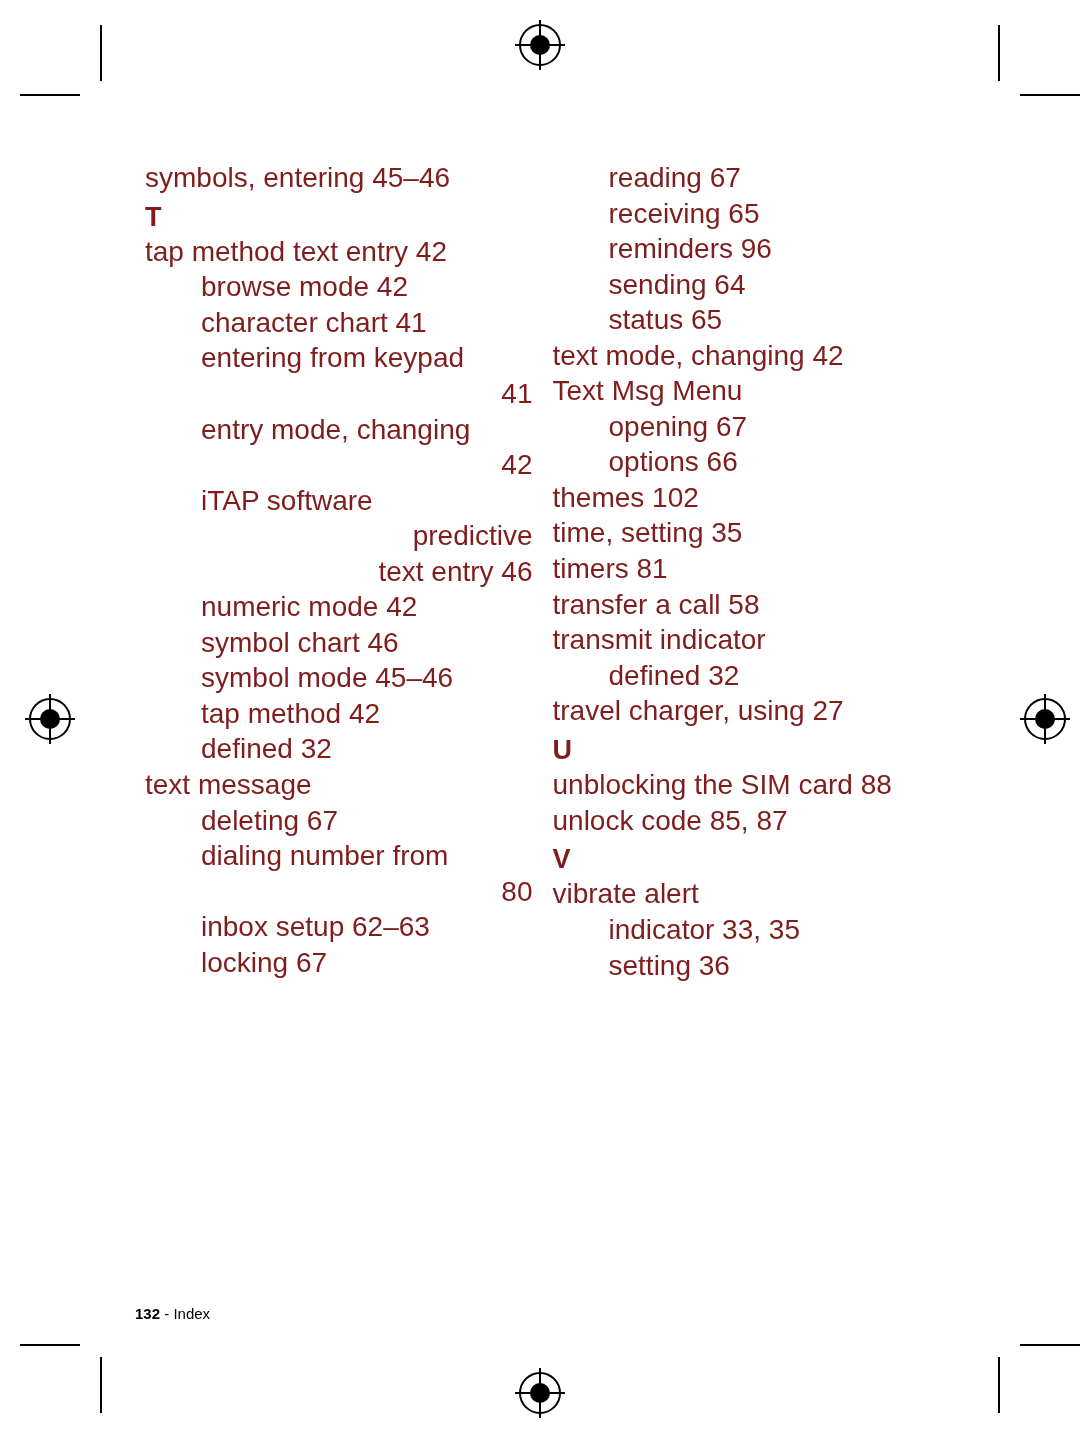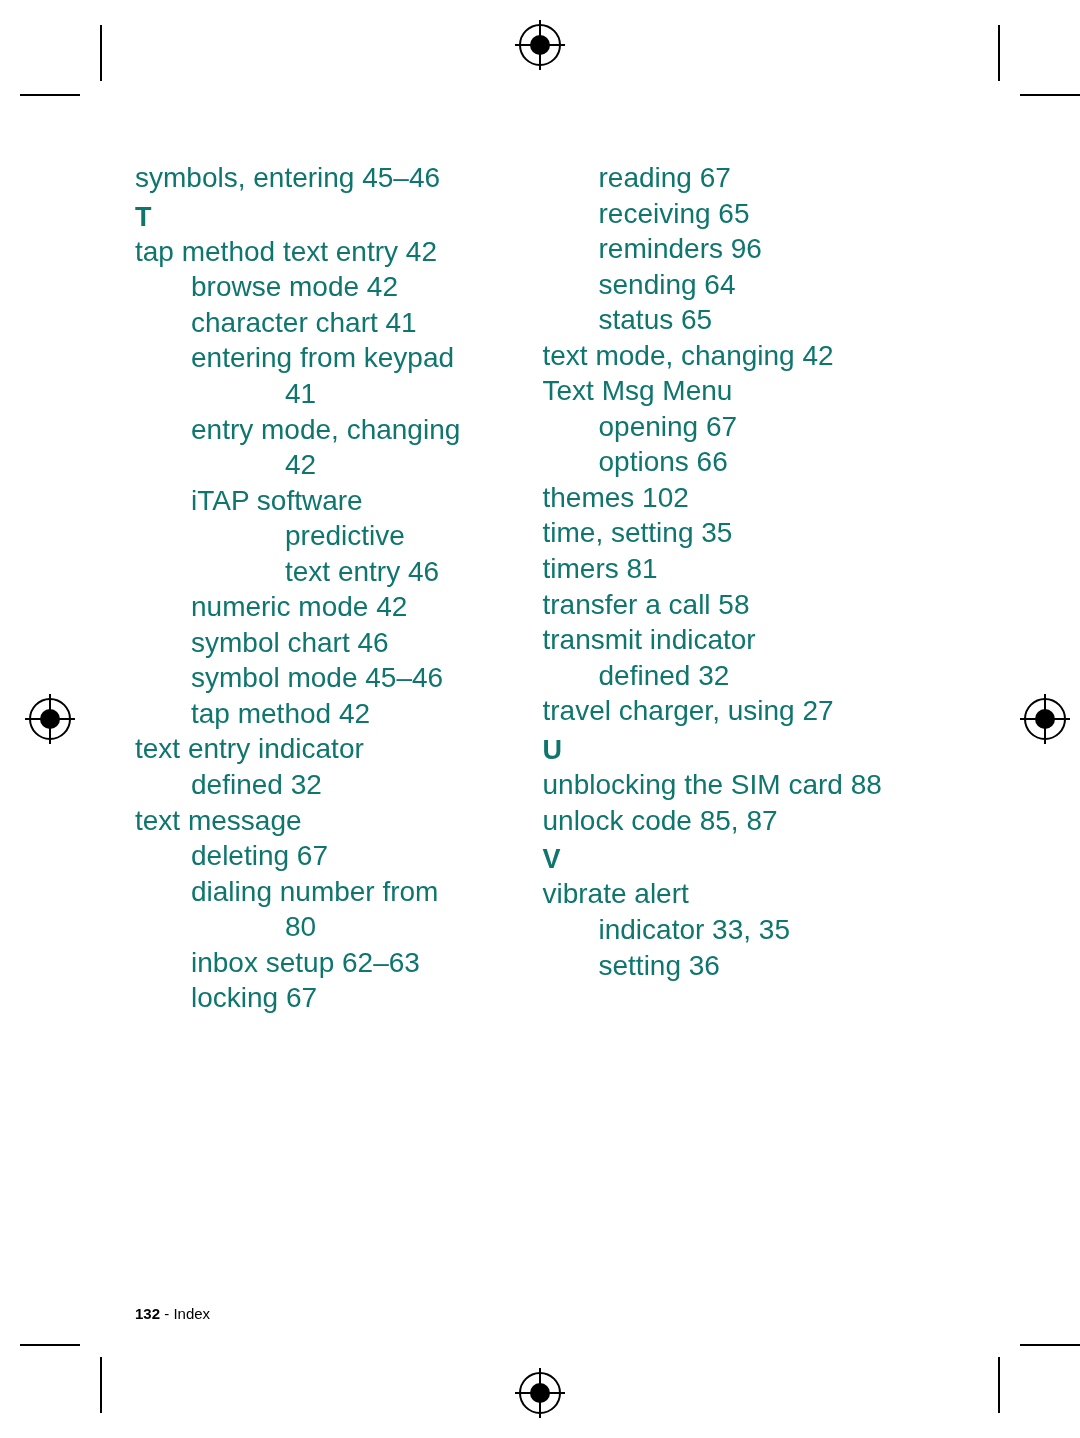--- a/index.html
+++ b/index.html
@@ -13,25 +13,25 @@
     .crop-bl-v { bottom: 25px; left: 100px; width: 2px; height: 56px; }
     .crop-br-h { bottom: 92px; right: 0; width: 60px; height: 2px; }
     .crop-br-v { bottom: 25px; right: 80px; width: 2px; height: 56px; }
     .reg-mark { position: absolute; width: 50px; height: 50px; }
     .reg-mark svg { width: 100%; height: 100%; }
     .reg-top { top: 20px; left: 50%; transform: translateX(-50%); }
     .reg-left { top: 50%; left: 25px; transform: translateY(-50%); }
     .reg-right { top: 50%; right: 10px; transform: translateY(-50%); }
     .reg-bottom { bottom: 20px; left: 50%; transform: translateX(-50%); }
     .content { position: absolute; top: 160px; left: 135px; right: 140px; bottom: 180px; display: flex; gap: 10px; }
-    .col { flex: 1; font-size: 28px; line-height: 1.27; color: #0f766e; }
+    .col { flex: 1; font-size: 28px; line-height: 1.27; color: #7f1d1d; margin-left: 10px; }
     .section { font-weight: bold; font-size: 27px; margin-top: 4px; }
     .l0 { padding-left: 0; }
     .l1 { padding-left: 56px; }
-    .l2 { padding-left: 150px; }
+    .l2 { padding-left: 150px; text-align: right; }
     .footer { position: absolute; bottom: 116px; left: 135px; font-size: 15px; }
     .footer .pg { font-weight: bold; margin-top: 12px; }
   </style>
 </head>
 <body>
 
 <div class="crop-mark crop-tl-h"></div>
 <div class="crop-mark crop-tl-v"></div>
 <div class="crop-mark crop-tr-h"></div>
 <div class="crop-mark crop-tr-v"></div>
@@ -84,21 +84,20 @@
     <div class="l2">41</div>
     <div class="l1">entry mode, changing</div>
     <div class="l2">42</div>
     <div class="l1">iTAP software</div>
     <div class="l2">predictive</div>
     <div class="l2">text entry 46</div>
     <div class="l1">numeric mode 42</div>
     <div class="l1">symbol chart 46</div>
     <div class="l1">symbol mode 45–46</div>
     <div class="l1">tap method 42</div>
-    <div class="l0">text entry indicator</div>
     <div class="l1">defined 32</div>
     <div class="l0">text message</div>
     <div class="l1">deleting 67</div>
     <div class="l1">dialing number from</div>
     <div class="l2">80</div>
     <div class="l1">inbox setup 62–63</div>
     <div class="l1">locking 67</div>
   </div>
   <div class="col">
     <div class="l1">reading 67</div>

